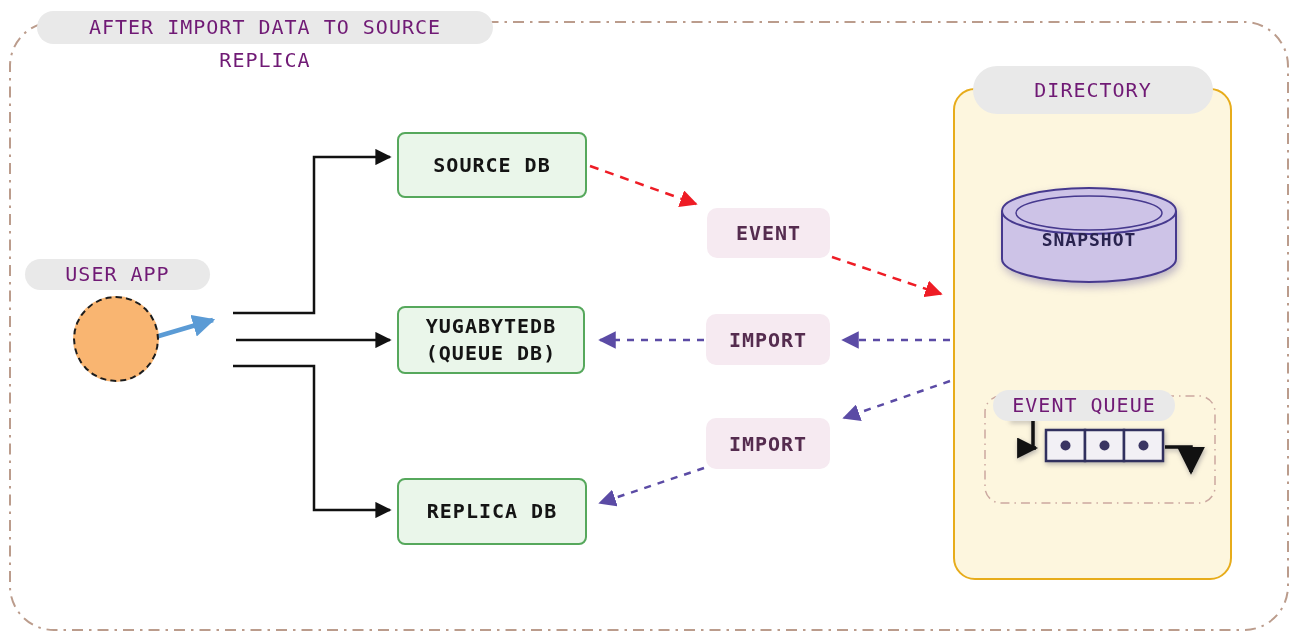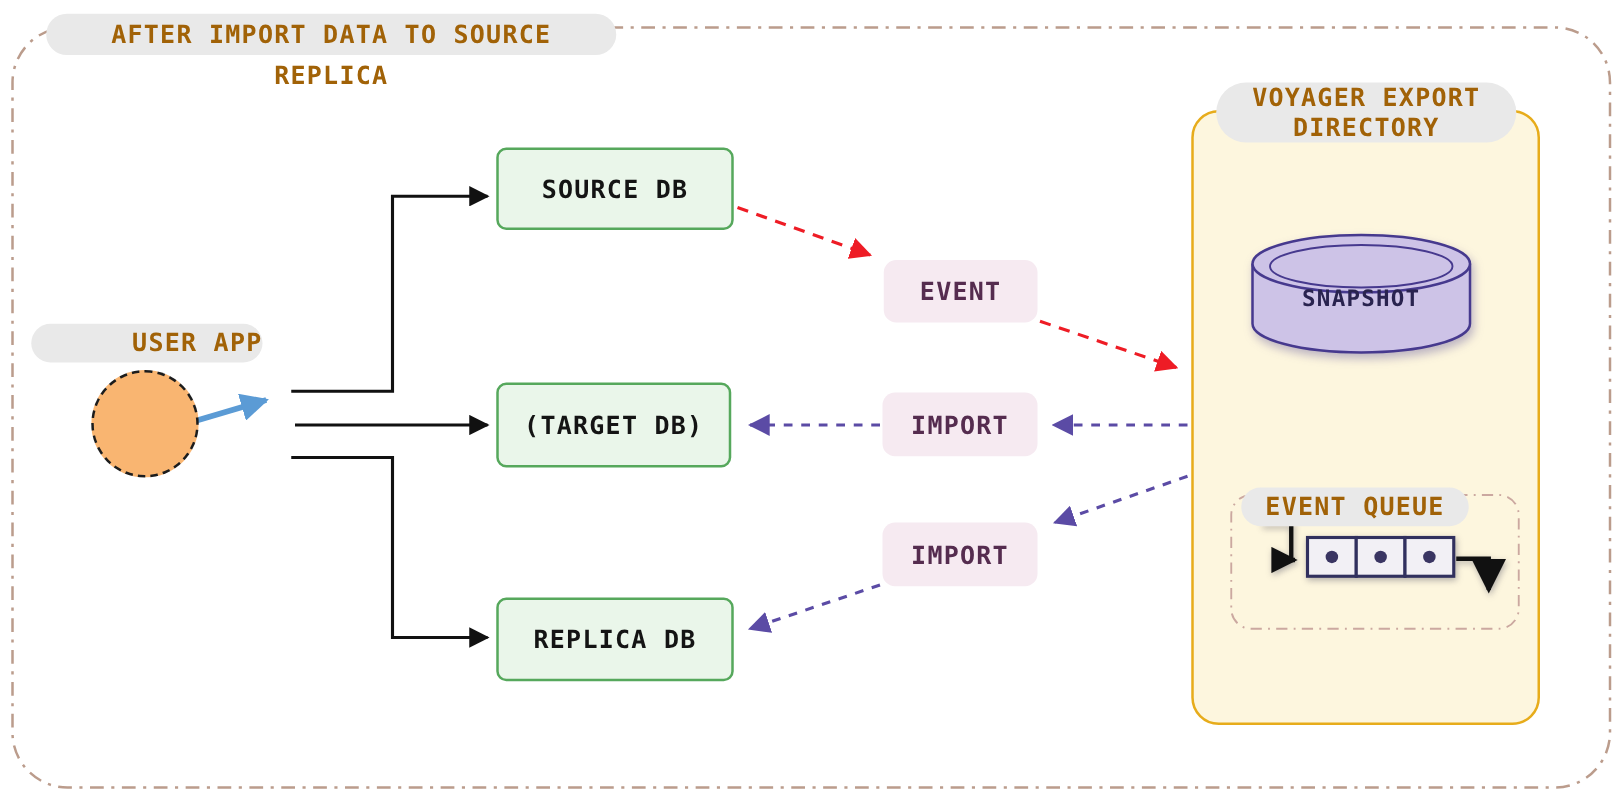--- a/index.html
+++ b/index.html
@@ -2,37 +2,37 @@
 <html><head>
 <meta charset="utf-8">
 <style>
   html,body{margin:0;padding:0;background:#ffffff;}
   .canvas{
     position:relative;width:1298px;height:643px;background:#ffffff;overflow:hidden;
     font-family:"DejaVu Sans Mono","Liberation Mono",monospace;
   }
   .layer-svg{position:absolute;left:0;top:0;z-index:2;pointer-events:none;}
   .pill{
-    position:absolute;z-index:3;background:#e9e9e9;color:#a16207;
-    font-weight:bold;text-align:center;letter-spacing:1px;
+    position:absolute;z-index:3;background:#e9e9e9;color:#701a75;
+    font-weight:normal;text-align:center;letter-spacing:1px;
   }
   .title-pill{left:37px;top:11px;width:456px;height:33px;line-height:33px;border-radius:17px;font-size:20px;}
-  .userapp-pill{left:25px;top:259px;width:185px;height:31px;line-height:31px;border-radius:16px;font-size:20px;text-align:right;}
+  .userapp-pill{left:25px;top:259px;width:185px;height:31px;line-height:31px;border-radius:16px;font-size:20px;}
   .voyager-pill{left:973px;top:66px;width:240px;height:48px;border-radius:24px;font-size:20px;line-height:24px;padding-top:0;display:flex;flex-direction:column;justify-content:center;}
   .queue-pill{left:993px;top:390px;width:182px;height:31px;line-height:31px;border-radius:16px;font-size:20px;}
   .user-circle{
     position:absolute;z-index:3;left:73px;top:296px;width:86px;height:86px;border-radius:50%;
     background:#f9b571;border:2.5px dashed #1c1c1c;box-sizing:border-box;
   }
   .node{
     position:absolute;z-index:3;background:#eaf6ea;border:2px solid #56a85c;border-radius:8px;
     color:#141414;font-weight:bold;font-size:20px;letter-spacing:1px;text-align:center;
     display:flex;flex-direction:column;justify-content:center;line-height:27px;box-sizing:border-box;
   }
-  .node-source-db{left:397px;top:118px;width:190px;height:66px;}
+  .node-source-db{left:397px;top:132px;width:190px;height:66px;}
   .node-target-db{left:397px;top:306px;width:188px;height:68px;}
   .node-replica-db{left:397px;top:478px;width:190px;height:67px;}
   .badge{
     position:absolute;z-index:3;background:#f6eaf1;border-radius:10px;color:#552c4f;
     font-weight:bold;font-size:20px;letter-spacing:1px;text-align:center;
     display:flex;align-items:center;justify-content:center;box-sizing:border-box;
   }
   .badge-export{left:707px;top:208px;width:123px;height:50px;}
   .badge-import1{left:706px;top:314px;width:124px;height:51px;}
   .badge-import2{left:706px;top:418px;width:124px;height:51px;}
@@ -119,33 +119,33 @@
   <div class="pill title-pill">AFTER IMPORT DATA TO SOURCE REPLICA</div>
 
   <div class="pill userapp-pill">USER APP</div>
   <div class="user-circle"></div>
 
   <div class="node node-source-db">
     <span>SOURCE DB</span>
   </div>
 
   <div class="node node-target-db">
-    <span>(TARGET DB)</span>
+    <span>YUGABYTEDB</span>
+    <span>(QUEUE DB)</span>
   </div>
 
   <div class="node node-replica-db">
     <span>REPLICA DB</span>
   </div>
 
   <div class="badge badge-export">EVENT</div>
   <div class="badge badge-import1">IMPORT</div>
   <div class="badge badge-import2">IMPORT</div>
 
   <div class="pill voyager-pill">
-    <span>VOYAGER EXPORT</span>
     <span>DIRECTORY</span>
   </div>
 
   <div class="snapshot-label">SNAPSHOT</div>
 
   <div class="pill queue-pill">EVENT QUEUE</div>
 
 </div>
 
 </body></html>

